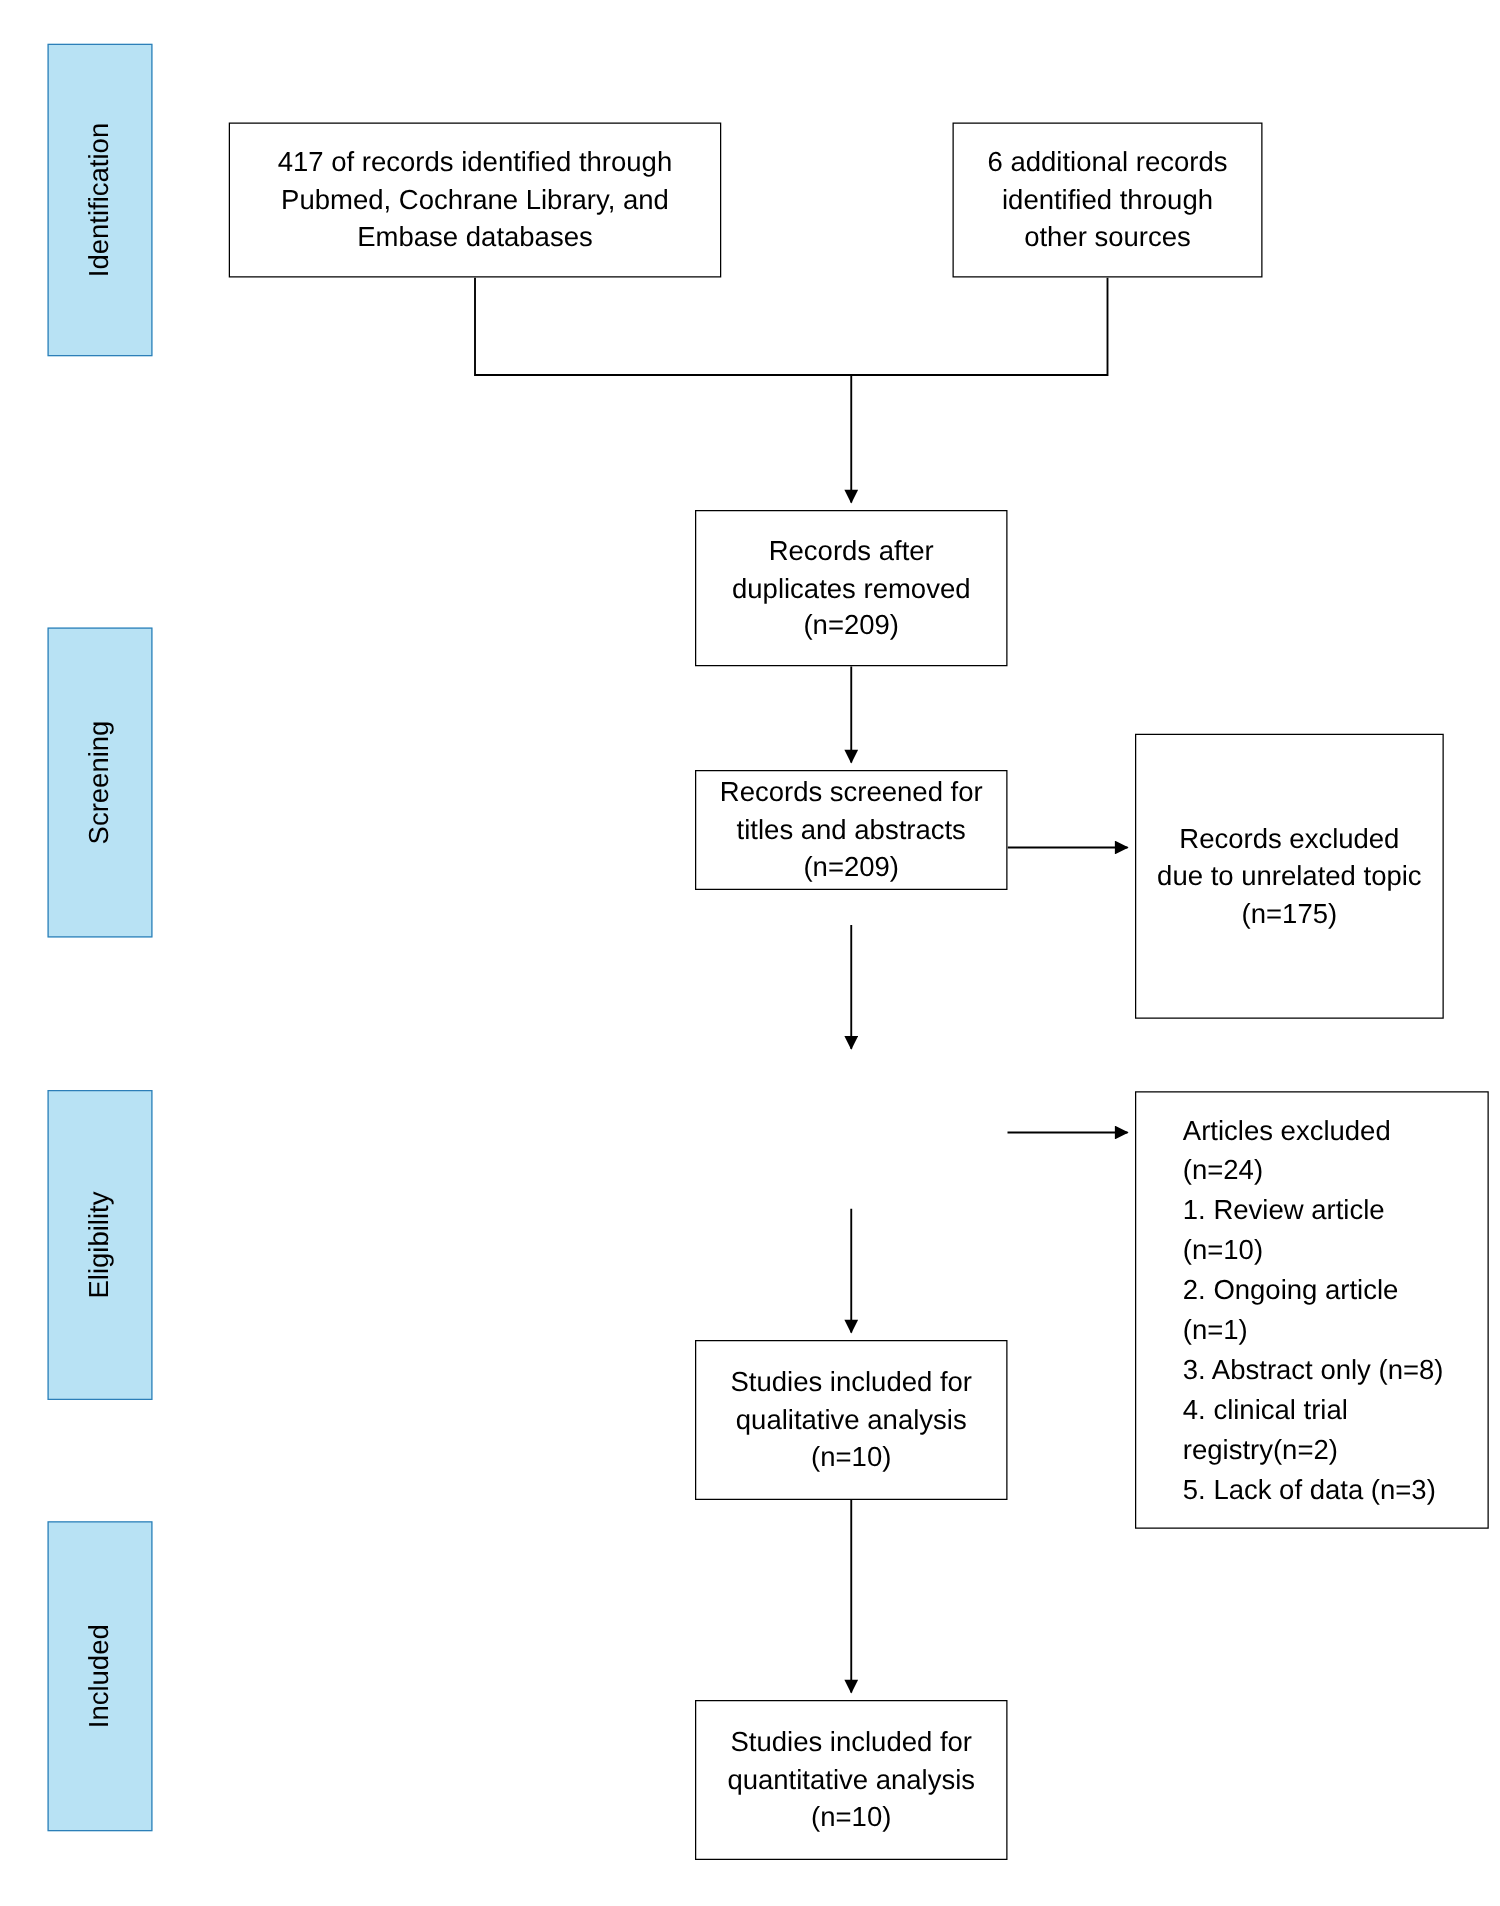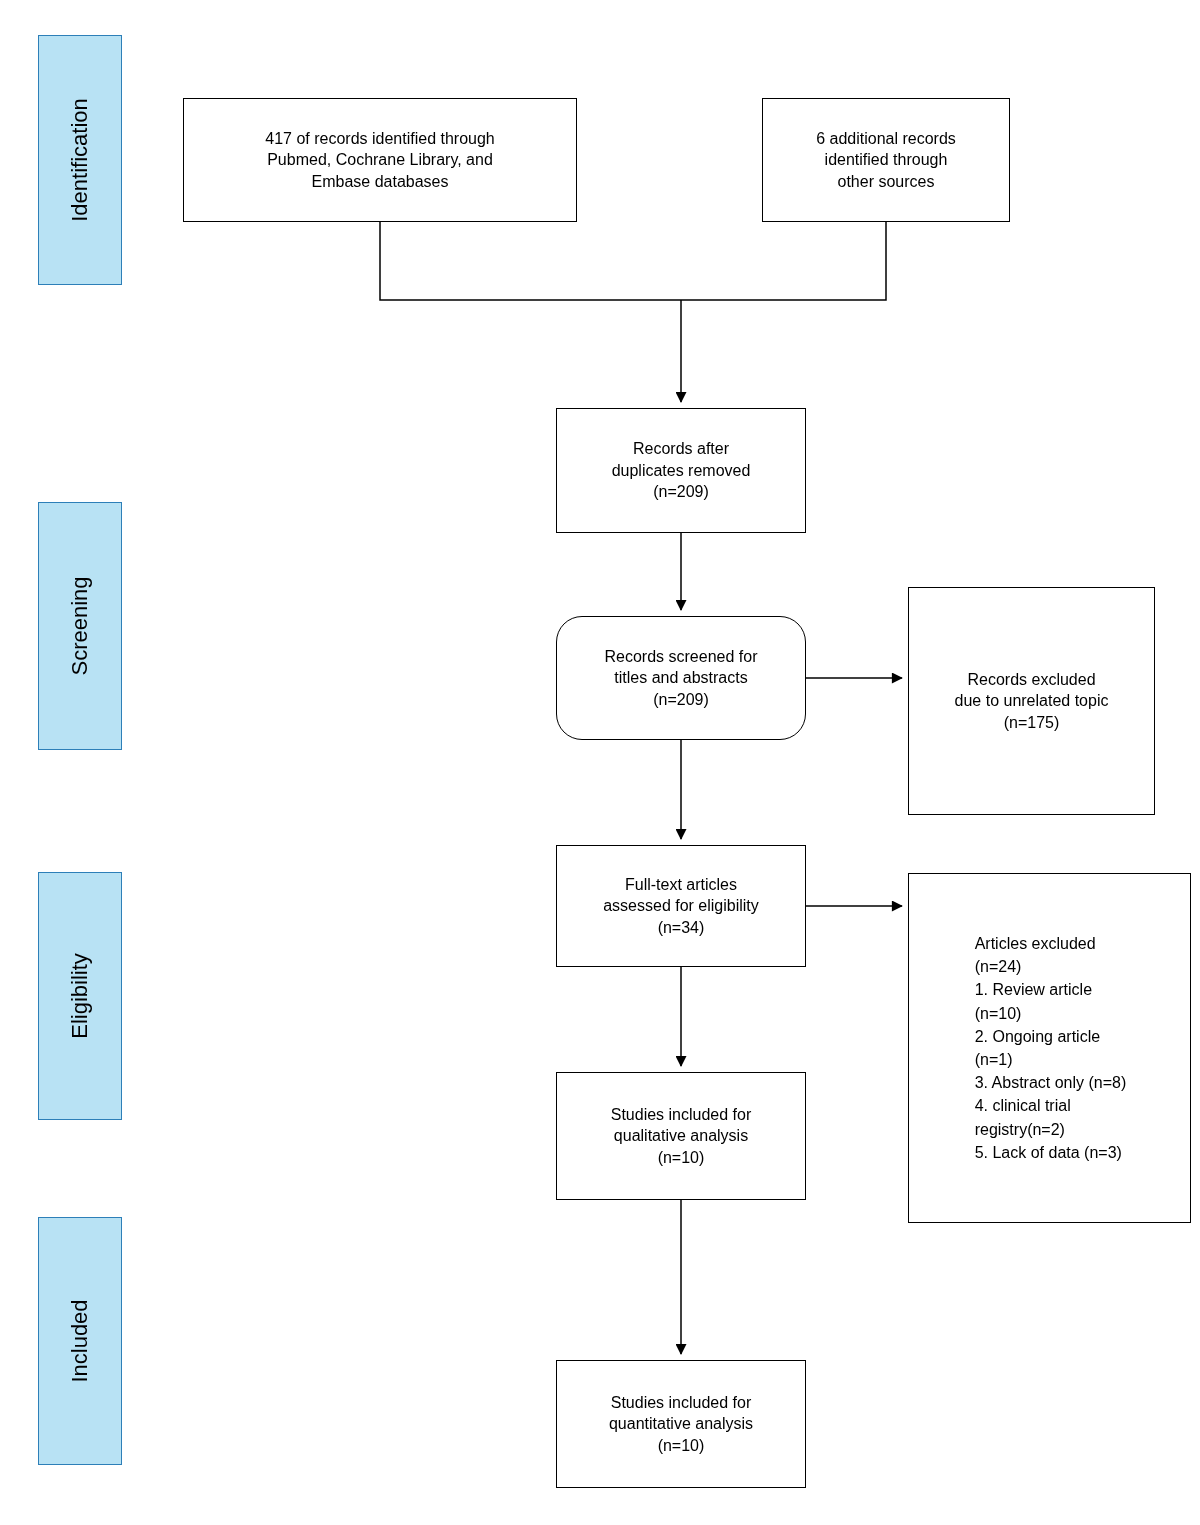--- a/index.html
+++ b/index.html
@@ -45,39 +45,39 @@
     border: 1.5px solid #000000;
     box-sizing: border-box;
     display: flex;
     align-items: center;
     justify-content: center;
     color: #000000;
   }
   .node-text {
     white-space: pre-line;
     text-align: center;
-    font-size: 16px;
+    font-size: 22px;
     line-height: 1.35;
     padding: 2px 4px;
   }
   .node-text.left {
     text-align: left;
     line-height: 1.45;
     padding: 2px 2px 2px 4px;
   }
   
   #stage-identification { left: 38px; top: 35px;   height: 250px; }
   #stage-screening      { left: 38px; top: 502px;  height: 248px; }
   #stage-eligibility    { left: 38px; top: 872px;  height: 248px; }
   #stage-included       { left: 38px; top: 1217px; height: 248px; }
   
   #box-identified   { left: 183px; top: 98px;   width: 394px; height: 124px; }
   #box-additional   { left: 762px; top: 98px;   width: 248px; height: 124px; }
   #box-duplicates   { left: 556px; top: 408px;  width: 250px; height: 125px; }
-  #box-screened     { left: 556px; top: 616px;  width: 250px; height: 124px; border-radius: 26px; }
+  #box-screened     { left: 556px; top: 616px;  width: 250px; height: 96px; }
   #box-excluded     { left: 908px; top: 587px;  width: 247px; height: 228px; }
   #box-fulltext     { left: 556px; top: 845px;  width: 250px; height: 122px; }
   #box-art-excluded { left: 908px; top: 825px;  width: 283px; height: 350px; margin-top: 48px; }
   #box-qualitative  { left: 556px; top: 1072px; width: 250px; height: 128px; }
   #box-quantitative { left: 556px; top: 1360px; width: 250px; height: 128px; }
 </style>
 </head>
 <body>
 
 <div class="diagram">
@@ -129,25 +129,20 @@
   <div class="node" id="box-screened">
     <span class="node-text">Records screened for
 titles and abstracts
 (n=209)</span>
   </div>
   <div class="node" id="box-excluded">
     <span class="node-text">Records excluded
 due to unrelated topic
 (n=175)</span>
   </div>
-  <div class="node" id="box-fulltext">
-    <span class="node-text">Full-text articles
-assessed for eligibility
-(n=34)</span>
-  </div>
   <div class="node" id="box-art-excluded">
     <span class="node-text left">Articles excluded
 (n=24)
 1. Review article
 (n=10)
 2. Ongoing article
 (n=1)
 3. Abstract only (n=8)
 4. clinical trial
 registry(n=2)

